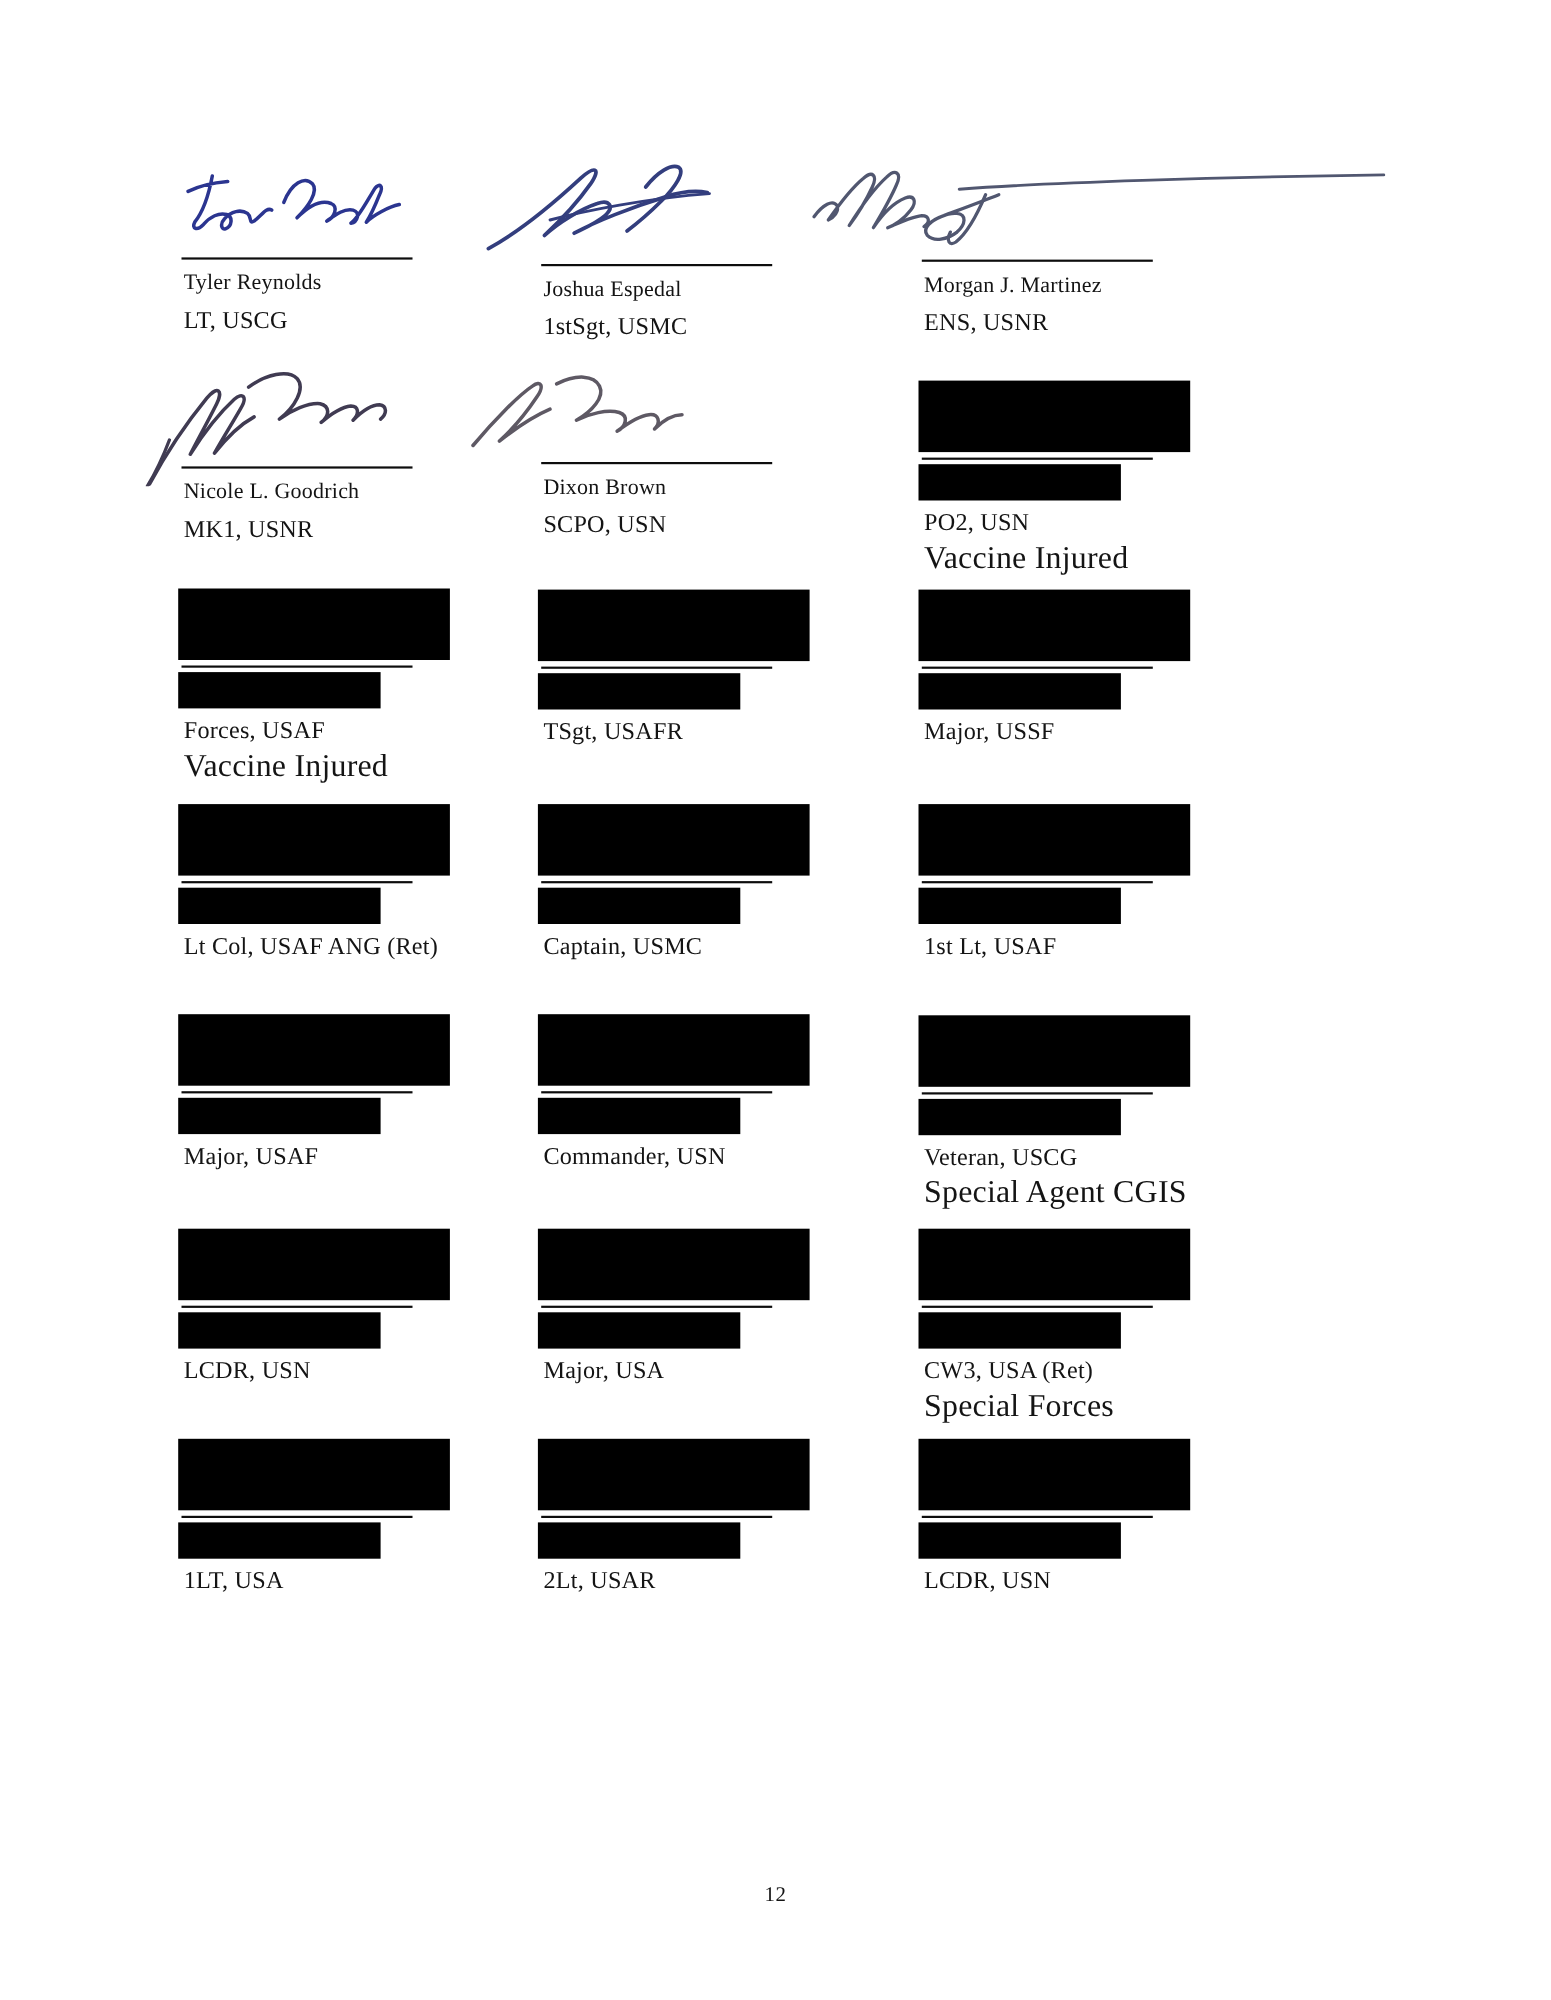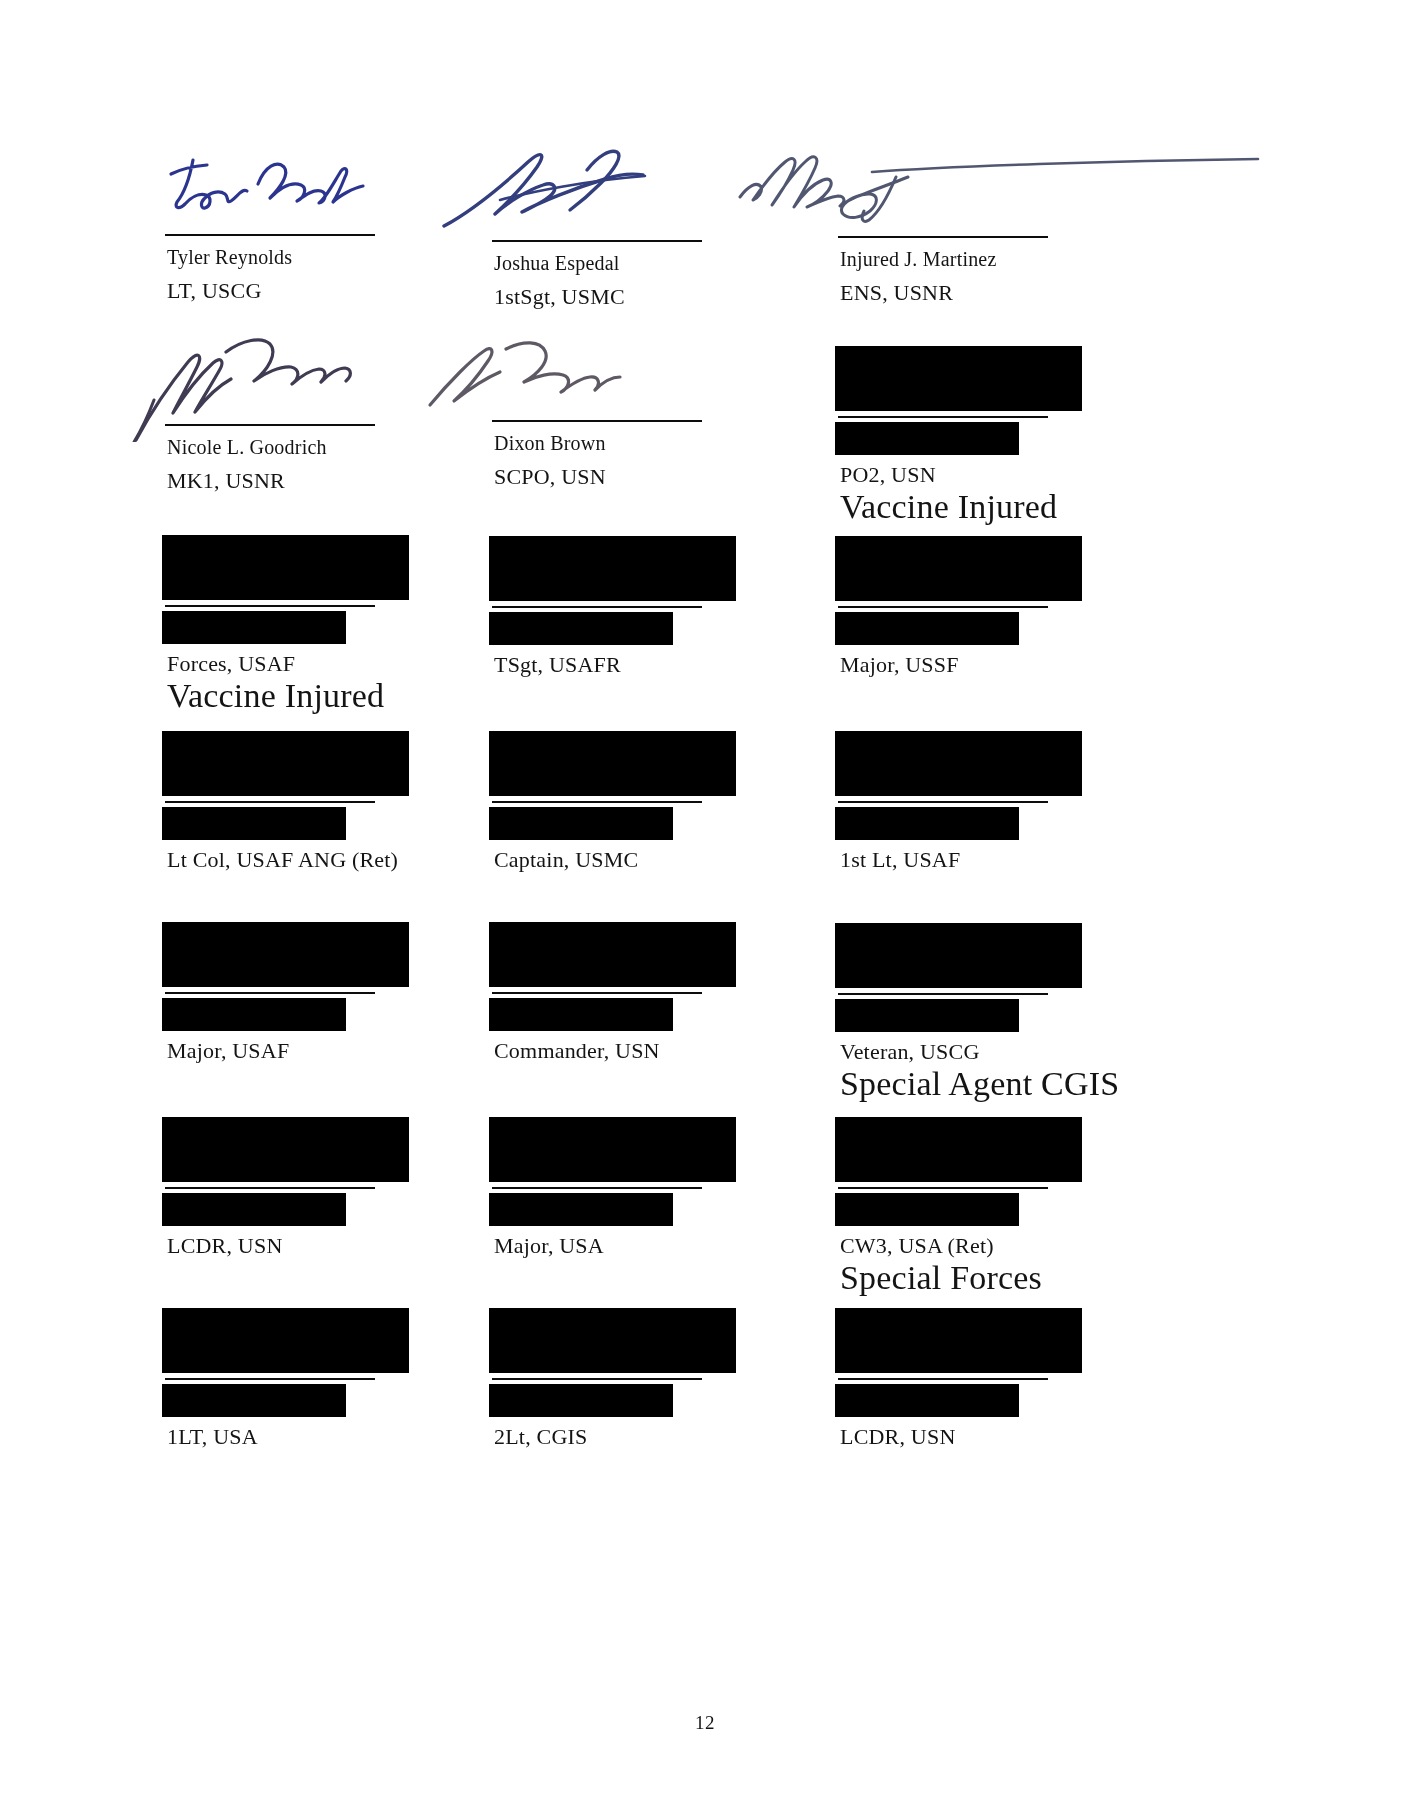--- a/index.html
+++ b/index.html
@@ -21,21 +21,21 @@
   .name{
     position:absolute;left:2px;top:8px;font-size:20px;line-height:30px;white-space:nowrap;
     letter-spacing:0.2px;
   }
   .rank{
     position:absolute;left:2px;top:42px;font-size:22px;line-height:30px;white-space:nowrap;
     letter-spacing:0.2px;
   }
   .rank.redacted-pos{top:44px;}
   .rank2{
-    position:absolute;left:2px;top:76px;font-size:34px;line-height:30px;white-space:nowrap;
+    position:absolute;left:2px;top:76px;font-size:29px;line-height:30px;white-space:nowrap;
     letter-spacing:0.2px;
     text-align:center;
   }
   .redact-big{
     position:absolute;left:-3px;bottom:5px;width:247px;height:65px;background:#000;
   }
   .redact-small{
     position:absolute;left:-3px;top:6px;width:184px;height:33px;background:#000;
   }
   .pageno{
@@ -70,21 +70,21 @@
     <div class="rank">1stSgt, USMC</div>
   </div>
 
   <div class="cell" style="left:838px;top:236px">
     <svg class="sig" style="left:-108px;bottom:2px" width="535" height="95" viewBox="0 0 535 95">
       <path stroke="#515770" stroke-width="3" d="M10,58 C18,47 27,42 31,48 C33,53 28,59 23,61 C32,48 44,32 55,23 C63,16 68,20 63,31 C57,44 48,58 42,66 C52,50 65,32 76,22 C84,14 90,18 85,29 C79,43 70,58 64,68 C72,56 83,45 93,41 C101,38 104,44 98,52 C92,60 83,66 77,68 C88,63 99,58 108,57 C115,57 116,63 110,67 C120,60 131,54 140,55 C149,56 148,65 140,72 C131,79 119,81 113,75 C108,69 116,61 128,57 C144,51 163,44 178,38"></path>
       <path stroke="#515770" stroke-width="2.6" d="M142,33 C220,27 380,22 528,20"></path>
       <path stroke="#515770" stroke-width="3" d="M166,38 C158,57 148,74 139,81 C133,85 130,80 134,72"></path>
     </svg>
     <div class="sigline"></div>
-    <div class="name">Injured J. Martinez</div>
+    <div class="name">Morgan J. Martinez</div>
     <div class="rank">ENS, USNR</div>
   </div>
 
   <div class="cell" style="left:165px;top:424px">
     <svg class="sig" style="left:-35px;bottom:-18px" width="235" height="120" viewBox="0 0 235 120">
       <path stroke="#403b52" stroke-width="3.2" d="M6,118 C20,92 40,62 58,40 C68,28 73,33 67,45 C59,61 49,79 43,91 C55,72 71,52 83,41 C91,34 95,39 89,49 C81,63 71,79 65,90 C76,76 90,63 101,57"></path>
       <path stroke="#403b52" stroke-width="3.2" d="M96,30 C112,18 132,14 140,22 C148,31 138,48 124,59 C135,51 150,44 161,45 C170,47 170,56 162,62 C170,55 180,48 189,47 C196,47 197,54 191,60 C198,53 207,46 215,46 C222,47 222,54 216,59"></path>
       <path stroke="#403b52" stroke-width="3" d="M24,78 C18,94 10,110 4,120"></path>
     </svg>
     <div class="sigline"></div>
@@ -201,21 +201,21 @@
     <div class="redact-big"></div>
     <div class="sigline thin"></div>
     <div class="redact-small"></div>
     <div class="rank redacted-pos">1LT, USA</div>
   </div>
 
   <div class="cell" style="left:492px;top:1378px">
     <div class="redact-big"></div>
     <div class="sigline thin"></div>
     <div class="redact-small"></div>
-    <div class="rank redacted-pos">2Lt, CGIS</div>
+    <div class="rank redacted-pos">2Lt, USAR</div>
   </div>
 
   <div class="cell" style="left:838px;top:1378px">
     <div class="redact-big"></div>
     <div class="sigline thin"></div>
     <div class="redact-small"></div>
     <div class="rank redacted-pos">LCDR, USN</div>
   </div>
 
   <div class="pageno">12</div>

